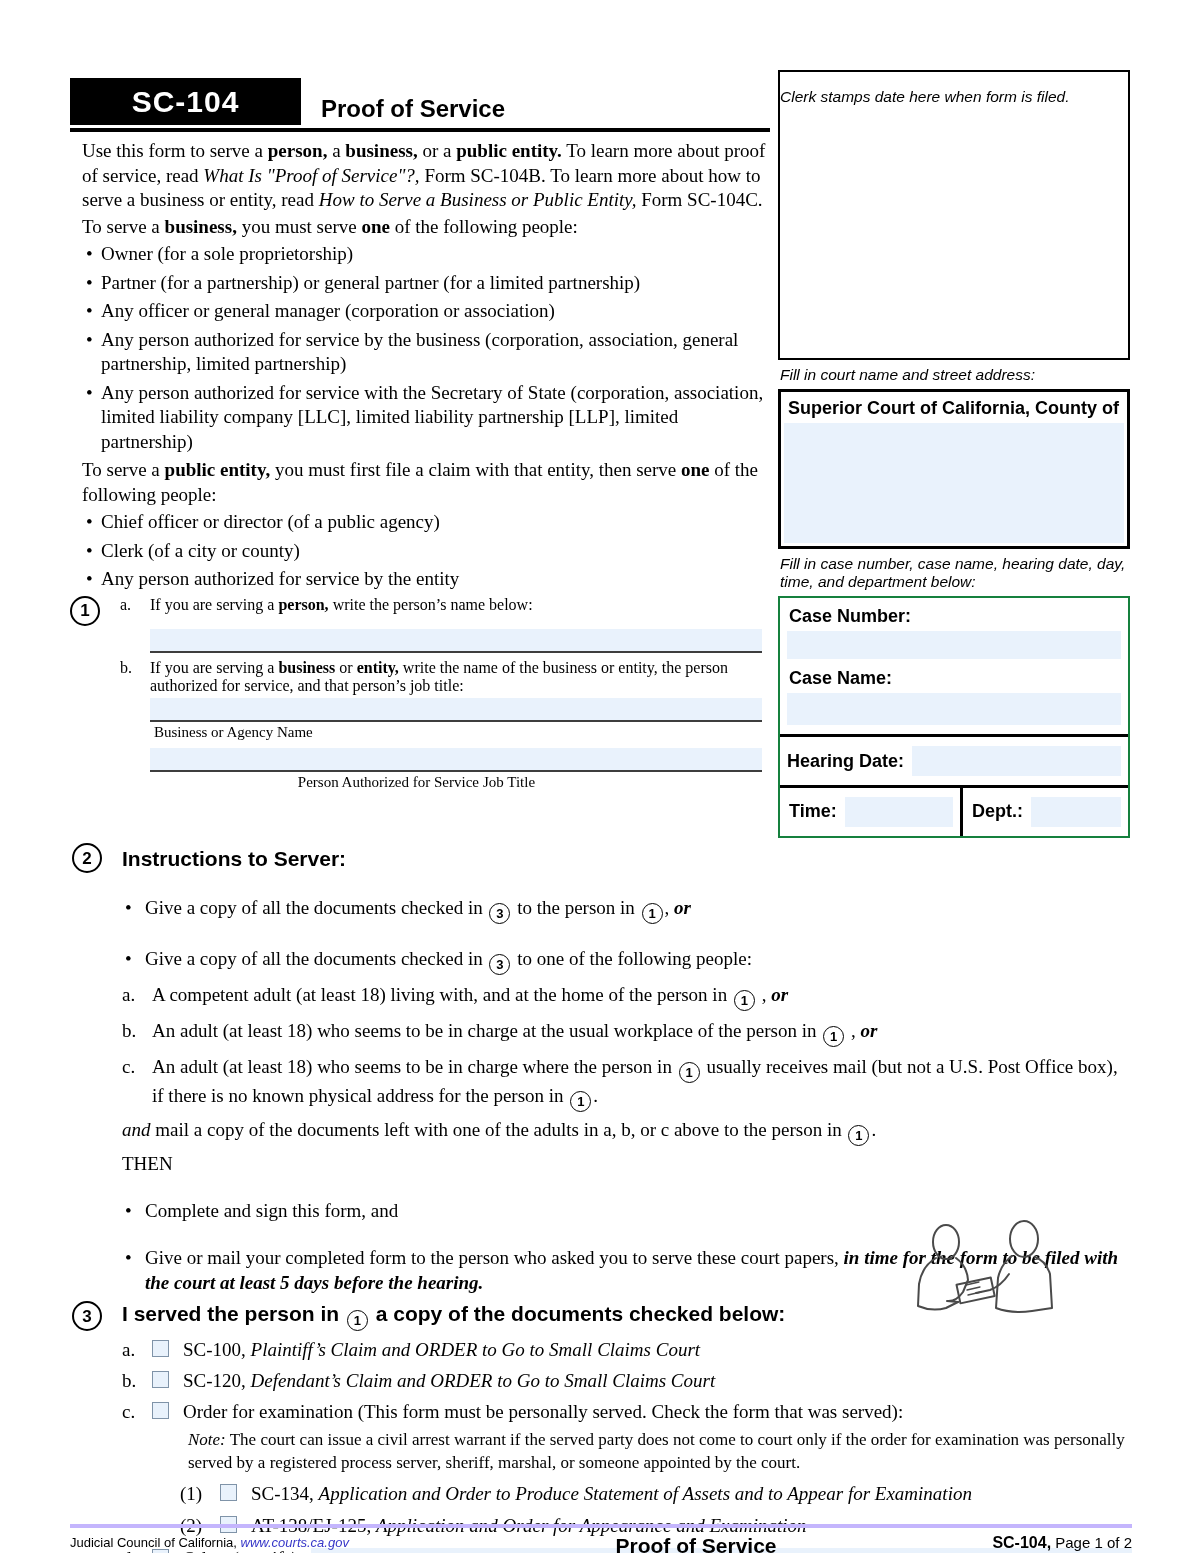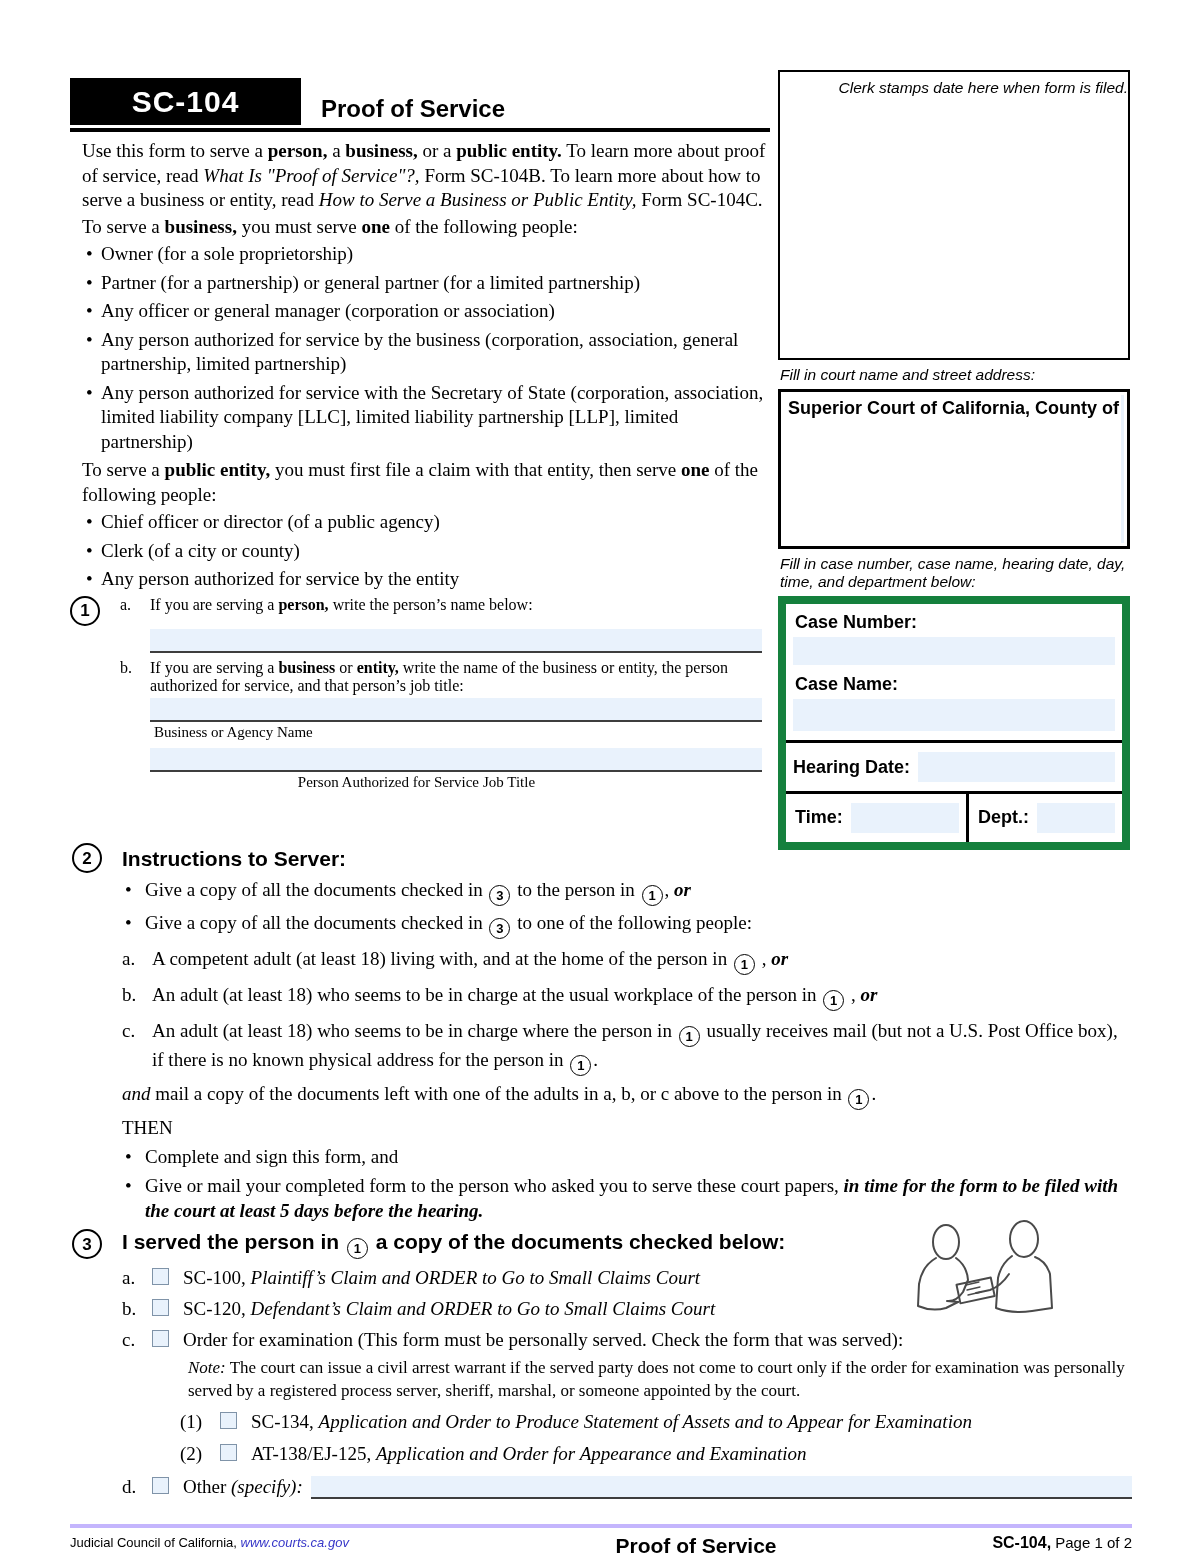--- a/index.html
+++ b/index.html
@@ -38,45 +38,45 @@
   .wl { background:#e9f2fc; border-bottom:2px solid #3d3d3d; height:24px; }
   .f-a { margin:3px 0 6px 80px; width:612px; }
   .f-b-wrap { margin:3px 0 0 80px; width:612px; }
   .small-label { font-size:15px; margin:2px 0 7px 4px; }
   .fl-row { display:flex; }
   .fl-row .l1 { width:325px;text-align:right; }
   .fl-row .l2 { flex:1; }
 
   
   .right-col { position:absolute; left:778px; top:70px; width:352px; font-family:"Liberation Sans", sans-serif; }
-  .clerk-box { height:290px; border:2px solid #000; padding-top:7px; text-align:right; font-style:italic; font-size:15.5px; }
+  .clerk-box { height:290px; border:2px solid #000; padding-top:16px; text-align:left; font-style:italic; font-size:15.5px; }
   .cap { font-style:italic; font-size:15.5px; margin:6px 0 5px 2px; line-height:18px; }
-  .court-box { border:3px solid #000; height:160px; display:flex; flex-direction:row; padding:3px; }
+  .court-box { border:3px solid #000; height:160px; display:flex; flex-direction:column; padding:3px; }
   .court-title { font-weight:bold; font-size:18px; padding:3px 2px 4px 4px; }
   .court-fill { background:#e9f2fc; flex:1; }
-  .case-box { border:8px solid #15803d; }
+  .case-box { border:2px solid #15803d; }
   .cb-top { padding:6px 7px 9px 7px; }
   .cb-label { font-weight:bold; font-size:18px; margin:2px 0 4px 2px; }
   .cb-fill { background:#e9f2fc; height:28px; }
   .hrule { border-top:3px solid #000; }
   .hd-row { display:flex; align-items:center; padding:9px 7px; }
   .hd-row .cb-label { margin:0; white-space:nowrap; }
   .hd-fill { background:#e9f2fc; height:30px; flex:1; margin-left:8px; }
   .td-row { display:flex; }
   .t-cell { width:183px; border-right:3px solid #000; display:flex; align-items:center; padding:9px 7px; }
   .d-cell { flex:1; display:flex; align-items:center; padding:9px 7px; }
 
   
   .lower { position:absolute; left:70px; top:843px; width:1062px; font-size:19px; line-height:25px; }
   .sec-head { display:flex; align-items:center; }
   .sec-head .sec-circle { margin-left:2px; flex:none; }
   .sec-head h2 { font-family:"Liberation Sans", sans-serif; font-weight:bold; font-size:21px; margin-left:20px; }
   .sec-body { padding-left:52px; }
   .l2-line { margin-top:5px; }
-  .b-line { position:relative; padding-left:23px; margin-top:4px; }
+  .b-line { position:relative; padding-left:23px; margin-top:22px; }
   .b-line::before { content:"•"; position:absolute; left:3px; }
   .it { display:flex; margin-top:7px; }
   .it-label { width:30px; flex:none; }
   .it-text { flex:1; max-width:980px; }
   .cb { width:17px; height:17px; background:#e9f2fc; border:1px solid #7f93a8; display:inline-block; flex:none; margin:3px 14px 0 0; }
   .s3-it { display:flex; margin-top:6px; }
   .s3-note { margin:4px 0 2px 66px; font-size:17px; line-height:23px; max-width:950px; }
   .s3-sub { display:flex; margin:7px 0 0 58px; }
   .s3-sub .it-label { width:40px; }
   .d-field { flex:1; background:#e9f2fc; border-bottom:2px solid #3d3d3d; height:23px; margin-left:8px; }

